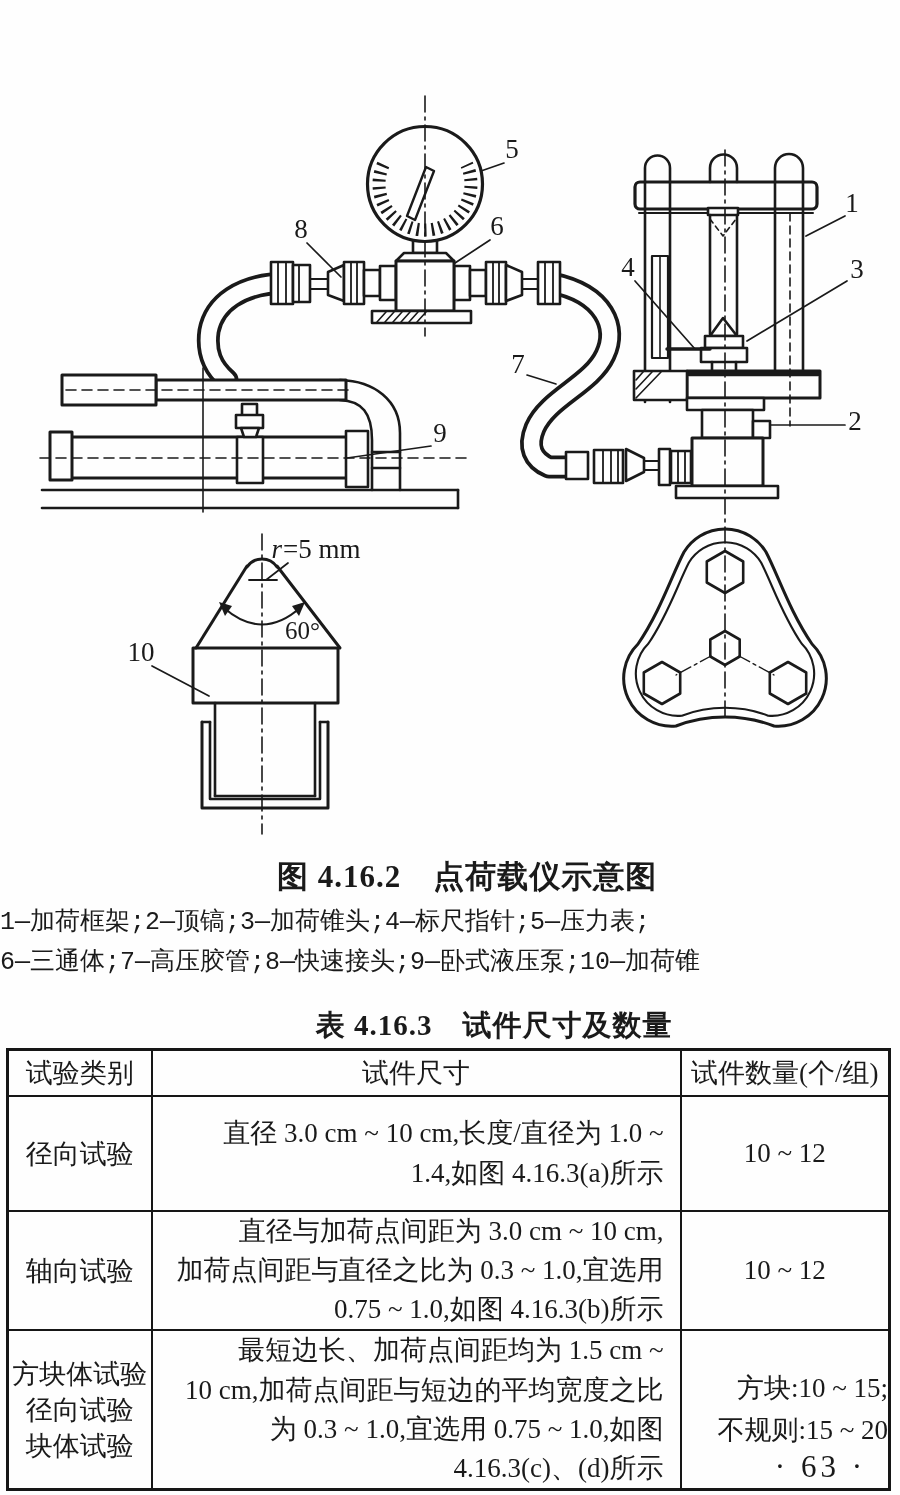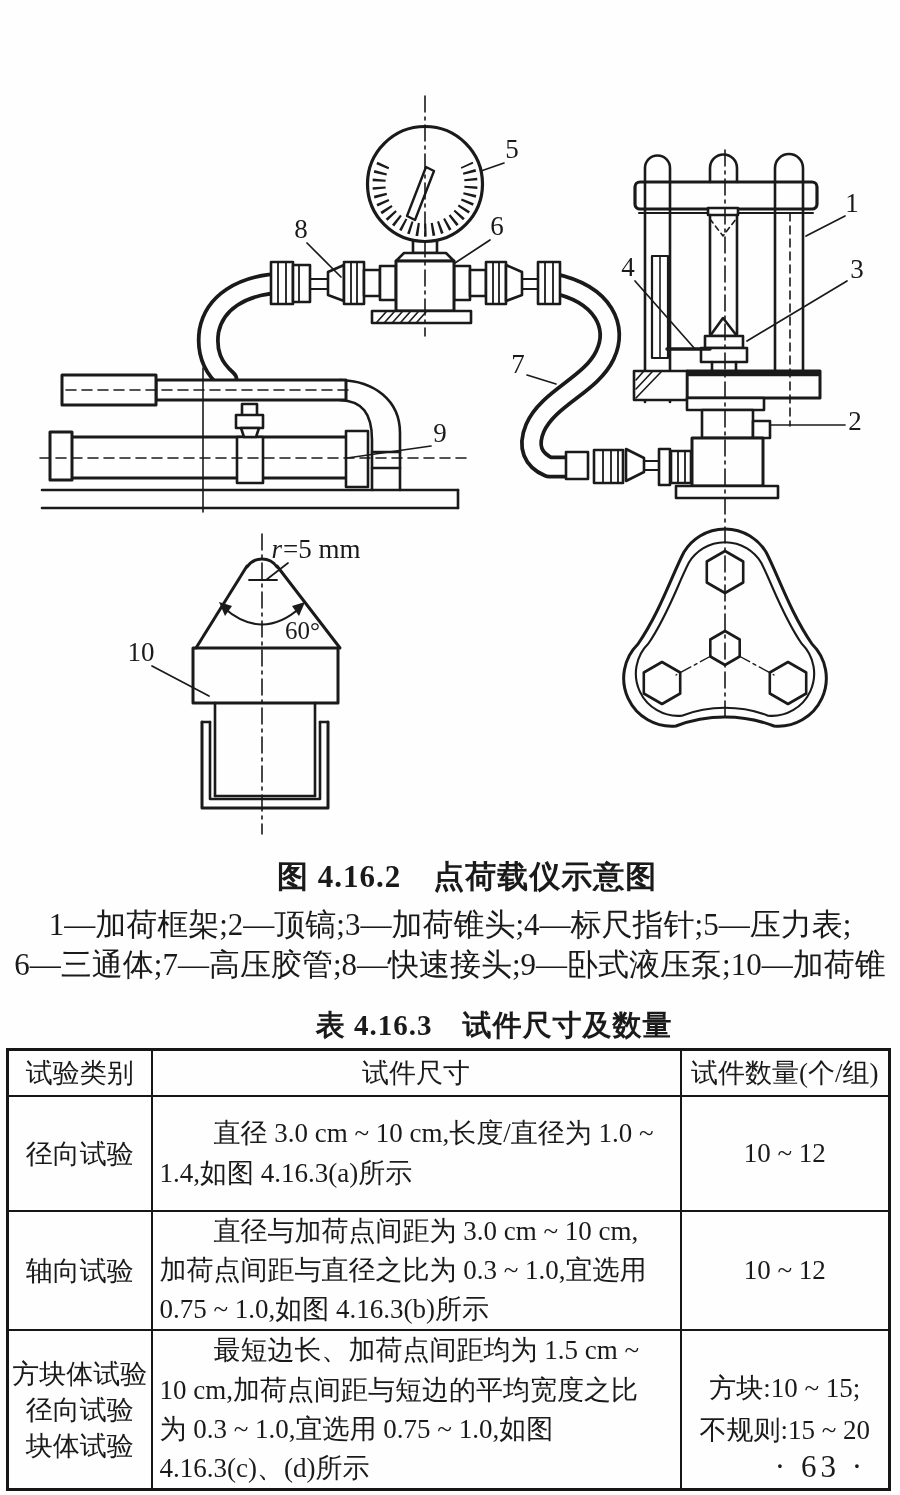--- a/index.html
+++ b/index.html
@@ -4,32 +4,32 @@
 <style>
   html,body{margin:0;padding:0;background:#e8e8e8;}
   .page{position:relative;width:900px;height:1495px;background:#fefefe;margin:0 auto;
         font-family:"Liberation Serif","DejaVu Serif",serif;color:#1a1a1a;overflow:hidden;}
   .diagram{position:absolute;top:0;left:0;width:900px;height:850px;}
   svg text{stroke:none;fill:#1a1a1a;font-family:"Liberation Serif","DejaVu Serif",serif;font-size:27px;}
   svg text.small{font-size:25px;}
   svg text.italic{font-style:italic;}
   .fig-caption-title{position:absolute;top:856px;left:17px;width:100%;text-align:center;
         font-size:31px;font-weight:700;letter-spacing:1px;}
-  .fig-parts{position:absolute;left:0;width:100%;text-align:center;font-size:31px;}
+  .fig-parts{position:absolute;left:0;width:100%;text-align:left;font-size:25px;font-family:Liberation Mono, monospace;}
   .fig-parts.l1{top:904px;}
   .fig-parts.l2{top:944px;}
   .table-title{position:absolute;top:1006px;left:0;width:100%;text-align:center;
         font-size:29px;font-weight:700;letter-spacing:1px;padding-left:44px;}
   table.spec{position:absolute;top:1048px;left:6px;width:716px;border-collapse:collapse;
         table-layout:fixed;border:3px solid #161616;font-size:27px;}
   table.spec td{border:2px solid #161616;vertical-align:middle;padding:0;}
   td.c-cat{text-align:center;margin-left:21px;}
   td.c-qty{text-align:center;}
-  .size-text{text-indent:2em;text-align:left;padding:0 16px 0 7px;line-height:1.45;}
-  .qty-lines div{line-height:1.55;}
+  .size-text{text-indent:2em;text-align:right;padding:0 16px 0 7px;line-height:1.45;}
+  .qty-lines div{line-height:1.55;text-align:right;}
   tr.hdr td{height:44px;text-align:center;}
   tr.r1 td{height:113px;}
   tr.r2 td{height:117px;}
   tr.r3 td{height:110px;}
   .page-number{position:absolute;top:1449px;right:34px;font-size:31px;letter-spacing:4px;}
 </style>
 </head>
 <body>
 
 <div class="page">

